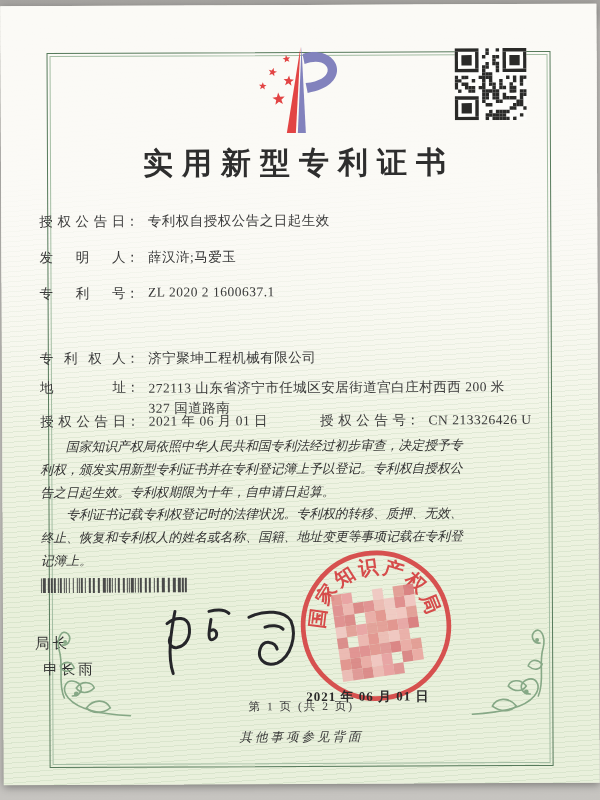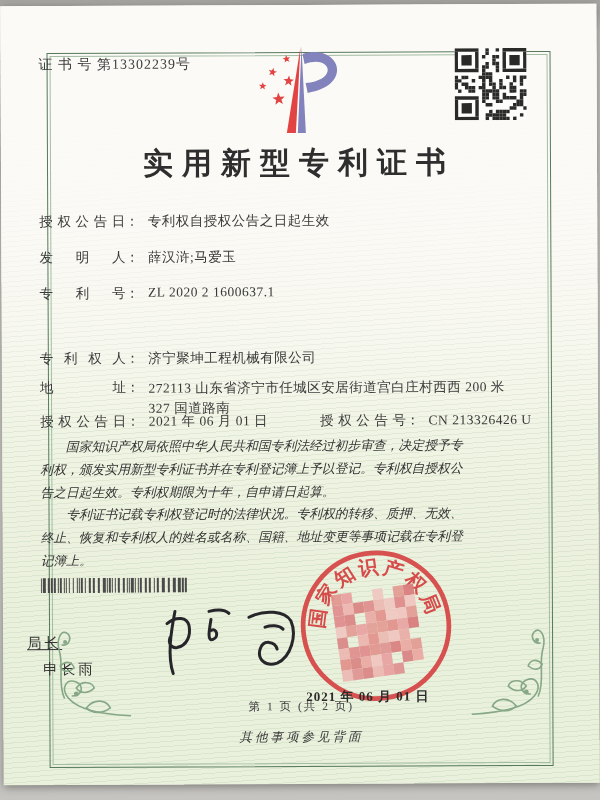--- a/index.html
+++ b/index.html
@@ -23,39 +23,38 @@
   .flabel{display:inline-block;width:86px;text-align:justify;text-align-last:justify;vertical-align:top;}
   .colon{display:inline-block;margin-right:9px;vertical-align:top;}
   .fval{letter-spacing:.5px;}
   .addr .fval{display:inline-block;white-space:normal;width:372px;line-height:20px;letter-spacing:.5px;}
   .half2{margin-left:52px;}
   .half2 .flabel{width:86px;}
   .paras{left:38px;top:430px;width:434px;font-size:12.8px;line-height:1.78;color:#333;
     font-style:italic;}
   .paras p{margin:0;text-indent:2em;}
   .barcode{left:38px;top:572px;}
-  .director-label{left:24px;top:628px;font-size:14.5px;letter-spacing:3px;color:#333;text-decoration:underline;}
+  .director-label{left:32px;top:628px;font-size:14.5px;letter-spacing:3px;color:#333;}
   .director-name{left:40px;top:654px;font-size:14.5px;letter-spacing:3px;color:#333;font-family:Liberation Mono, monospace;}
   .signature{left:150px;top:592px;}
   .seal{left:295px;top:543px;}
   .seal-date{left:303px;top:683px;font-size:13px;font-weight:bold;color:#2b2b2b;letter-spacing:1px;}
   .page-info{left:0;right:0;top:694px;text-align:center;font-size:11.5px;color:#3c3c3c;letter-spacing:2px;}
   .back-note{left:0;right:0;top:724px;text-align:center;font-size:12.5px;color:#3a3a3a;
     font-style:italic;letter-spacing:3px;}
   .corner-l{left:49px;top:590px;}
   .corner-r{right:49px;top:590px;transform:scaleX(-1);}
 </style>
 </head>
 <body>
 
 <div class="paper">
   <div class="guilloche"></div>
   <div class="frame"></div>
 
-  <div class="abs cert-no">证 书 号 第13302239号</div>
 
   <svg class="abs logo" width="130" height="105" viewBox="0 0 130 105">
     <polygon points="62,6 48,92 57,92" fill="#e24444"></polygon>
     <polygon points="63,6 59,92 67,92" fill="#8282bd"></polygon>
     <path d="M64,13 C100,2 117,44 69,52 L67,42 C101,39 92,13 66,23 Z" fill="#8282bd"></path>
     <g id="logo-stars">
         <polygon points="48.0,14.0 49.0,16.6 51.8,16.8 49.6,18.5 50.4,21.2 48.0,19.7 45.6,21.2 46.4,18.5 44.2,16.8 47.0,16.6" fill="#e24444" transform="rotate(-9 48 18)"></polygon>
         <polygon points="34.0,26.5 35.1,29.5 38.3,29.6 35.8,31.6 36.6,34.6 34.0,32.9 31.4,34.6 32.2,31.6 29.7,29.6 32.9,29.5" fill="#e24444" transform="rotate(13 34 31)"></polygon>
         <polygon points="50.0,34.5 51.4,38.1 55.2,38.3 52.2,40.7 53.2,44.4 50.0,42.3 46.8,44.4 47.8,40.7 44.8,38.3 48.6,38.1" fill="#e24444" transform="rotate(5 50 40)"></polygon>
         <polygon points="24.0,41.0 25.0,43.6 27.8,43.8 25.6,45.5 26.4,48.2 24.0,46.7 21.6,48.2 22.4,45.5 20.2,43.8 23.0,43.6" fill="#e24444" transform="rotate(3 24 45)"></polygon>

